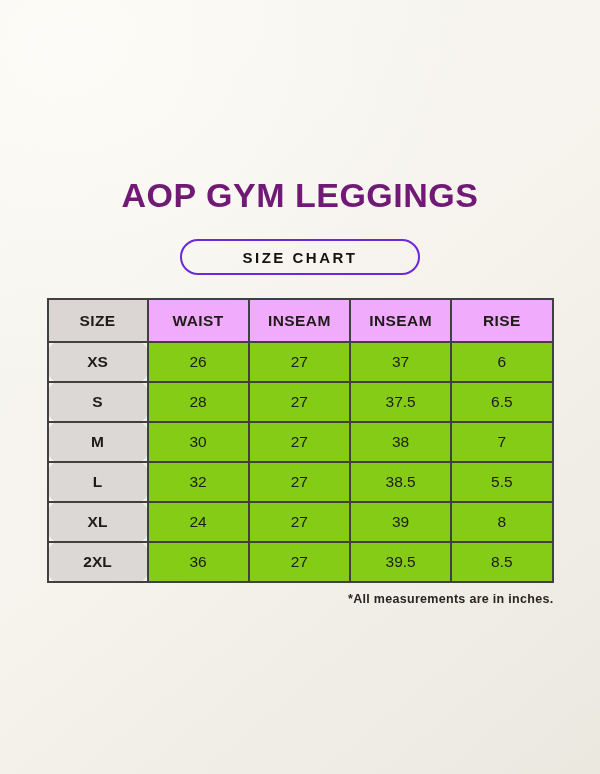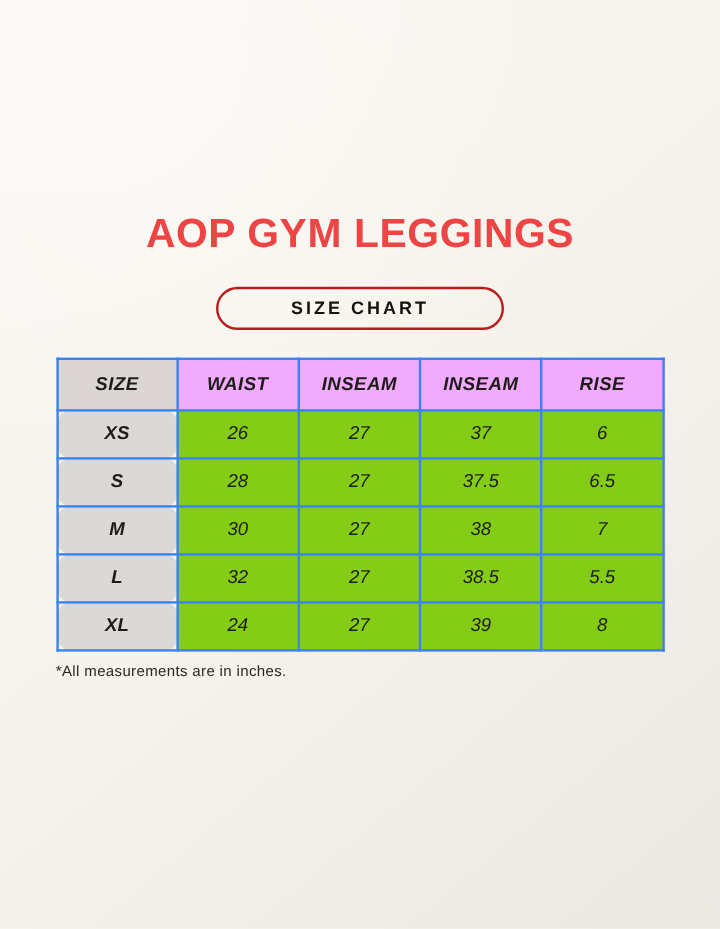--- a/index.html
+++ b/index.html
@@ -22,51 +22,50 @@
     position: relative;
   }
   .title {
     margin: 0;
     padding-top: 176px;
     text-align: center;
     font-size: 34px;
     line-height: 38px;
     font-weight: 700;
     letter-spacing: 0.5px;
-    color: #ef4444;
+    color: #701a75;
   }
   .pill {
     width: 236px;
     height: 32px;
     margin: 25px auto 0;
-    border: 2px solid #b91c1c;
+    border: 2px solid #6d28d9;
     border-radius: 19px;
     display: flex;
     align-items: center;
     justify-content: center;
   }
   .pill span {
     font-size: 15px;
     font-weight: 700;
     letter-spacing: 2.5px;
     color: #16130f;
   }
   table.size-table {
     border-collapse: collapse;
     table-layout: fixed;
     width: 507px;
     margin: 23px auto 0;
   }
   .size-table th, .size-table td {
-    border: 2px solid #3b82f6;
+    border: 2px solid #404040;
     text-align: center;
     vertical-align: middle;
     font-size: 15.5px;
     padding: 0;
-    font-style: italic;
   }
   .size-table thead th {
     height: 41px;
     font-weight: 700;
     letter-spacing: 0.4px;
   }
   .size-table tbody th, .size-table tbody td {
     height: 38px;
   }
   .size-table col.c-size { width: 100px; }
@@ -77,22 +76,23 @@
     font-weight: 700;
     border-radius: 11px;
   }
   .cell-val {
     background: #84cc16;
     font-weight: 400;
   }
   .footnote {
     width: 507px;
     margin: 9px auto 0;
+    text-align: right;
     font-size: 12.5px;
-    font-weight: 400;
+    font-weight: 700;
     letter-spacing: 0.3px;
     color: #2a2520;
   }
 </style>
 </head>
 <body>
 
 <div class="page">
 
   <h1 class="title">AOP GYM LEGGINGS</h1>
@@ -147,18 +147,25 @@
         <td class="cell-val">38.5</td>
         <td class="cell-val">5.5</td>
       </tr>
       <tr>
         <th class="cell-size">XL</th>
         <td class="cell-val">24</td>
         <td class="cell-val">27</td>
         <td class="cell-val">39</td>
         <td class="cell-val">8</td>
       </tr>
+      <tr>
+        <th class="cell-size">2XL</th>
+        <td class="cell-val">36</td>
+        <td class="cell-val">27</td>
+        <td class="cell-val">39.5</td>
+        <td class="cell-val">8.5</td>
+      </tr>
     </tbody>
   </table>
 
   <div class="footnote">*All measurements are in inches.</div>
 
 </div>
 
 </body></html>

